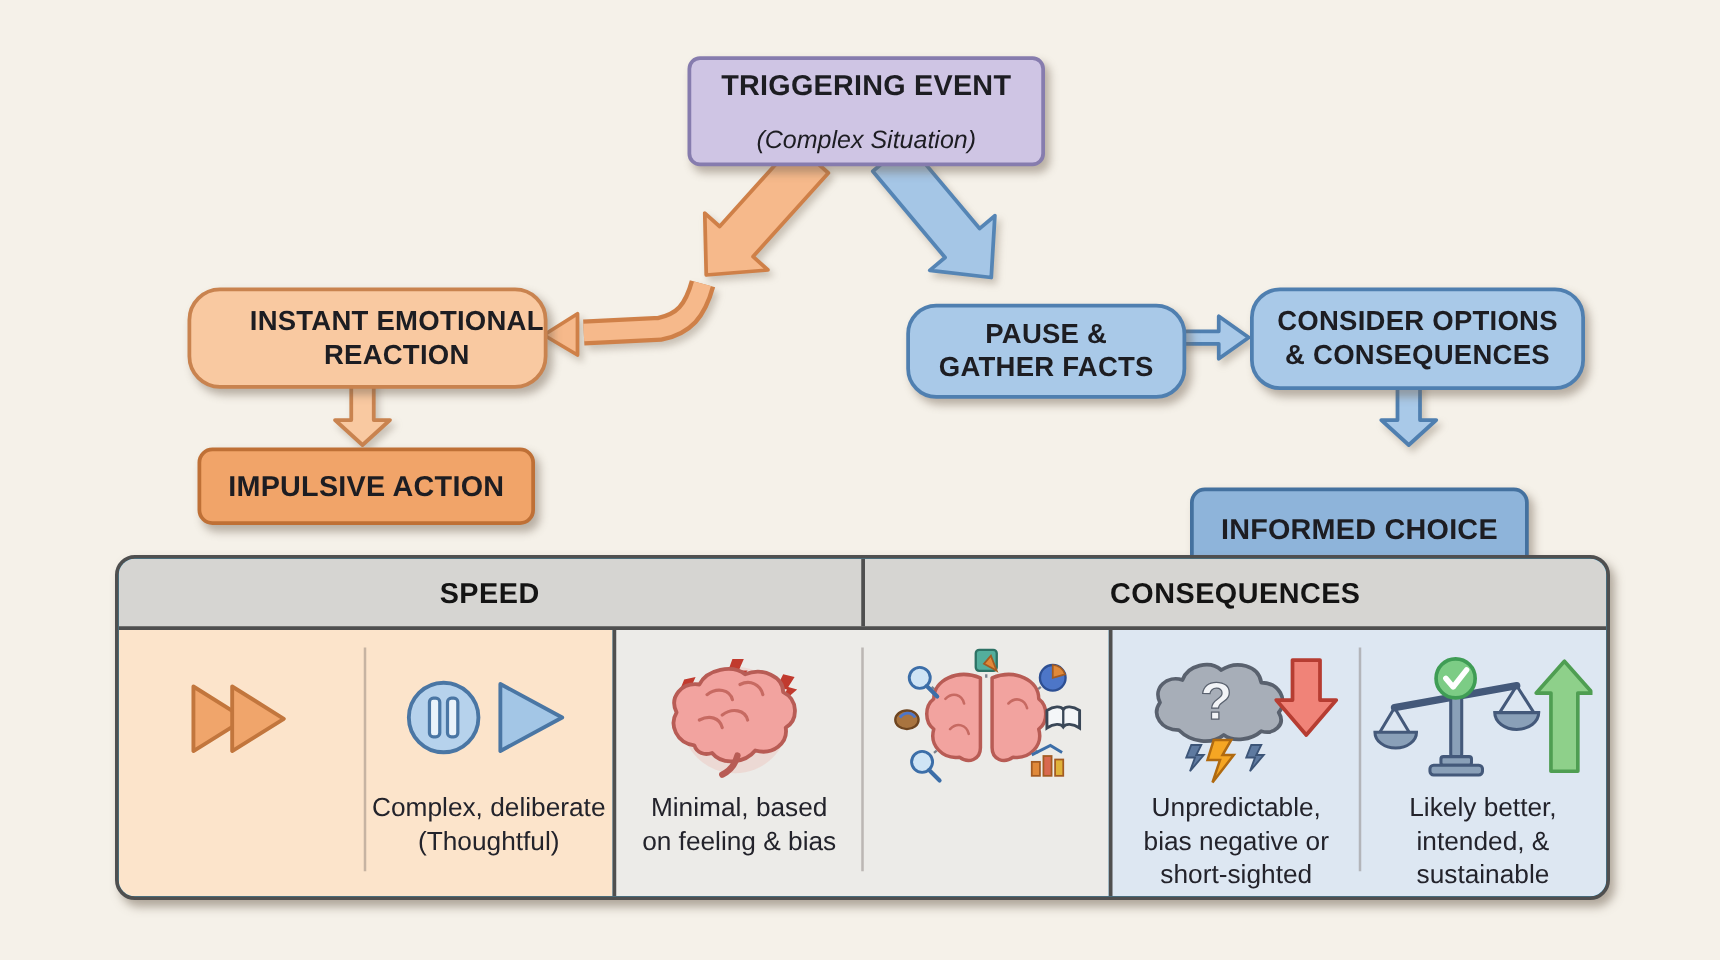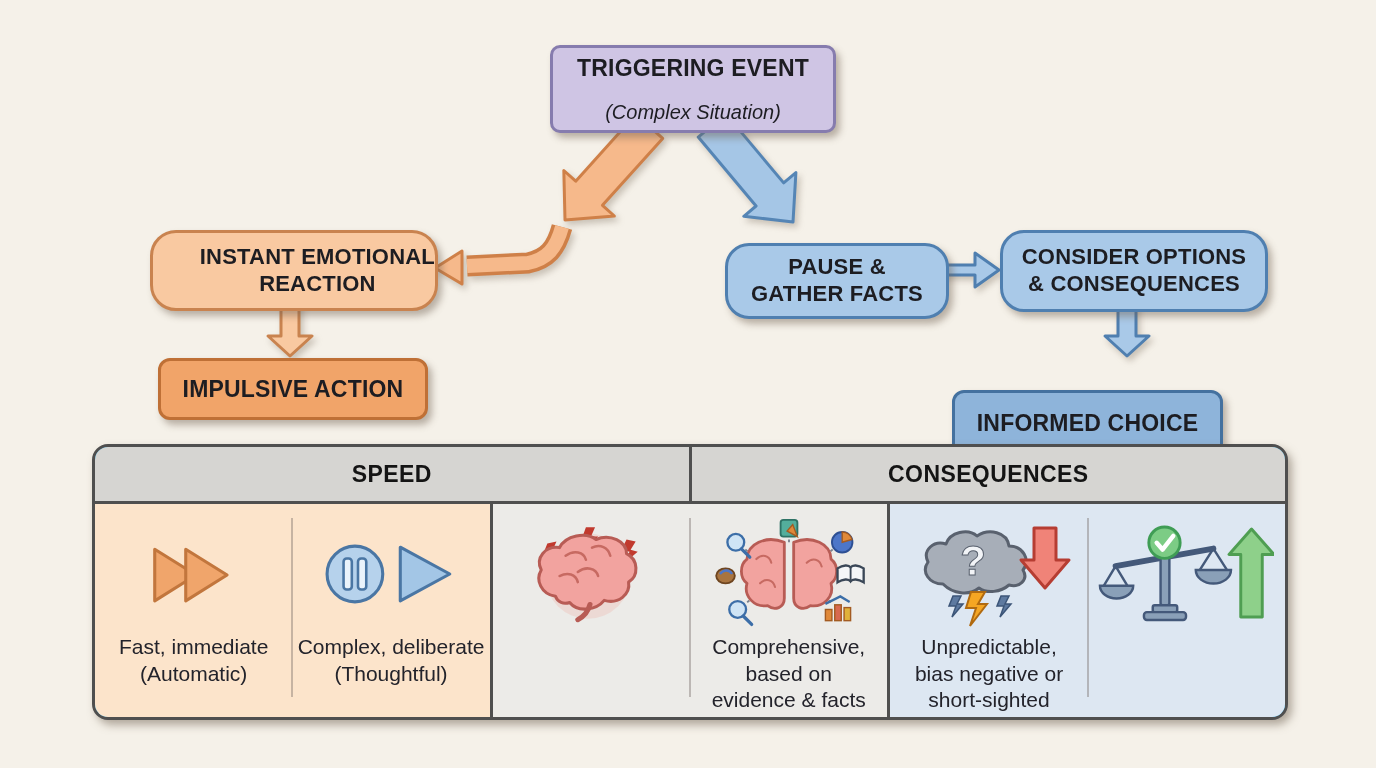--- a/index.html
+++ b/index.html
@@ -117,22 +117,20 @@
 
       <div class="tcol tcol-speed">
         <div class="subdivider"></div>
         <div class="tcell">
           <div class="icon-zone">
             <svg width="88" height="62" viewBox="0 0 84 60">
               <polygon points="4,6 44,31 4,56" fill="#f0a56b" stroke="#c2763d" stroke-width="3" stroke-linejoin="round"></polygon>
               <polygon points="34,6 74,31 34,56" fill="#f0a56b" stroke="#c2763d" stroke-width="3" stroke-linejoin="round"></polygon>
             </svg>
           </div>
-          <div class="caption">Fast, immediate
-(Automatic)</div>
         </div>
         <div class="tcell">
           <div class="icon-zone">
             <svg width="136" height="66" viewBox="0 0 130 64">
               <circle cx="30" cy="32" r="27" fill="#b6d2ec" stroke="#4a76a4" stroke-width="3"></circle>
               <rect x="19" y="17" width="8" height="30" rx="3" fill="#eaf3fb" stroke="#4a76a4" stroke-width="2.5"></rect>
               <rect x="33" y="17" width="8" height="30" rx="3" fill="#eaf3fb" stroke="#4a76a4" stroke-width="2.5"></rect>
               <polygon points="74,6 122,32 74,58" fill="#a3c6e6" stroke="#4a76a4" stroke-width="3" stroke-linejoin="round"></polygon>
             </svg>
           </div>
@@ -150,20 +148,22 @@
               <g fill="#c13a2e">
                 <polygon points="22,22 31,20 27,29 34,29 21,44 26,32 18,32"></polygon>
                 <polygon points="60,6 69,6 65,15 72,15 60,30 64,17 56,17"></polygon>
                 <polygon points="100,18 109,20 104,28 111,30 97,42 103,30 95,28"></polygon>
               </g>
               <path d="M30,74 C16,72 10,58 16,48 C10,36 20,24 34,26 C40,14 60,10 70,18 C84,12 100,20 100,32 C112,38 112,54 102,60 C104,72 92,82 78,78 C70,88 52,90 44,80 C38,82 32,80 30,74 Z" fill="#f2a39f" stroke="#b85c55" stroke-width="3" stroke-linejoin="round"></path>
               <path d="M40,34 C48,28 58,30 60,38 M52,50 C60,44 70,46 72,54 M34,54 C42,50 50,52 52,60 M66,26 C74,22 82,26 84,34" stroke="#c76a62" fill="none" stroke-width="2.5" stroke-linecap="round"></path>
               <path d="M64,82 C62,90 58,94 52,97" stroke="#b85c55" stroke-width="5" fill="none" stroke-linecap="round"></path>
             </svg>
           </div>
+          <div class="caption">Minimal, based
+on feeling &amp; bias</div>
         </div>
         <div class="tcell">
           <div class="icon-zone">
             <svg width="172" height="112" viewBox="0 0 170 120">
               <g stroke="#7a828e" stroke-width="2" stroke-dasharray="3,4">
                 <line x1="46" y1="40" x2="36" y2="32"></line>
                   <line x1="85" y1="26" x2="85" y2="18"></line>
                 <line x1="124" y1="40" x2="134" y2="32"></line>
                   <line x1="44" y1="62" x2="30" y2="62"></line>
                 <line x1="126" y1="62" x2="140" y2="62"></line>
@@ -198,23 +198,20 @@
                 <line x1="6" y1="7" x2="15" y2="16" stroke="#3c6ea8" stroke-width="3.5" stroke-linecap="round"></line>
               </g>
               <g transform="translate(138,98)">
                 <rect x="-14" y="0" width="7" height="12" fill="#e0893a" stroke="#a35b22" stroke-width="1.5"></rect>
                 <rect x="-4" y="-5" width="7" height="17" fill="#d8694f" stroke="#a35b22" stroke-width="1.5"></rect>
                 <rect x="6" y="-2" width="7" height="14" fill="#e0b23a" stroke="#a35b22" stroke-width="1.5"></rect>
                 <path d="M-14,-6 L2,-14 L12,-8" stroke="#3c6ea8" stroke-width="2.5" fill="none"></path>
               </g>
             </svg>
           </div>
-          <div class="caption">Comprehensive,
-based on
-evidence &amp; facts</div>
         </div>
       </div>
 
       <div class="tcol tcol-cons">
         <div class="subdivider"></div>
         <div class="tcell">
           <div class="icon-zone">
             <svg width="164" height="112" viewBox="0 0 160 112">
               <path d="M34,66 C20,66 12,54 19,44 C13,32 25,22 37,26 C41,14 59,10 68,18 C80,10 98,14 100,28 C114,28 122,42 114,52 C120,62 110,70 100,67 C92,74 78,76 70,70 C60,78 44,76 34,66 Z" fill="#a7aeb8" stroke="#59616e" stroke-width="3" stroke-linejoin="round"></path>
               <text x="64" y="57" font-size="42" font-weight="bold" fill="#f2f4f7" stroke="#59616e" stroke-width="1" text-anchor="middle" font-family="Liberation Sans, DejaVu Sans, sans-serif">?</text>
@@ -245,18 +242,21 @@
               </g>
               <g transform="translate(68,24)">
                 <circle r="16" fill="#7ccc85" stroke="#3f9d55" stroke-width="3"></circle>
                 <path d="M-8,0 L-2,7 L9,-7" stroke="#ffffff" stroke-width="4.5" fill="none" stroke-linecap="round" stroke-linejoin="round"></path>
               </g>
               <g transform="translate(157,10)">
                 <polygon points="0,0 -23,26 -11,26 -11,90 11,90 11,26 23,26" fill="#8ed08a" stroke="#4f9e52" stroke-width="3" stroke-linejoin="round"></polygon>
               </g>
             </svg>
           </div>
+          <div class="caption">Likely better,
+intended, &amp;
+sustainable</div>
         </div>
       </div>
 
     </div>
   </div>
 </div>
 
 </body></html>

